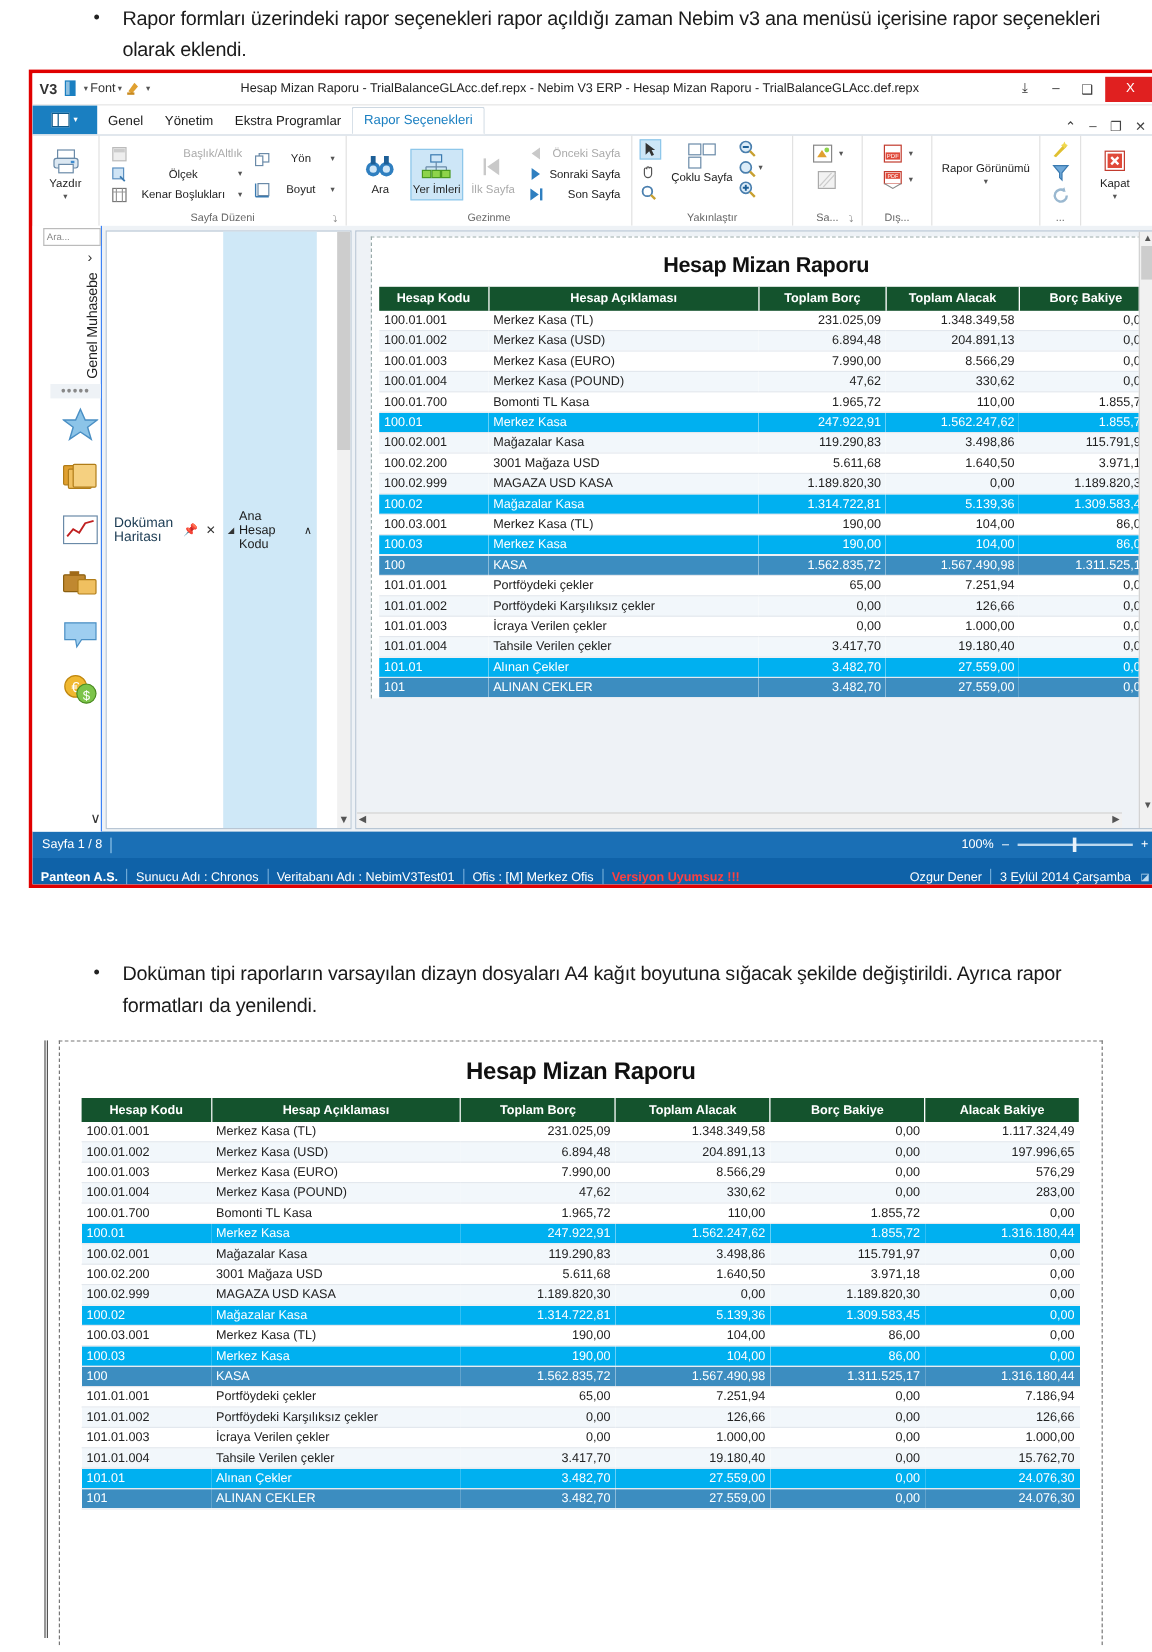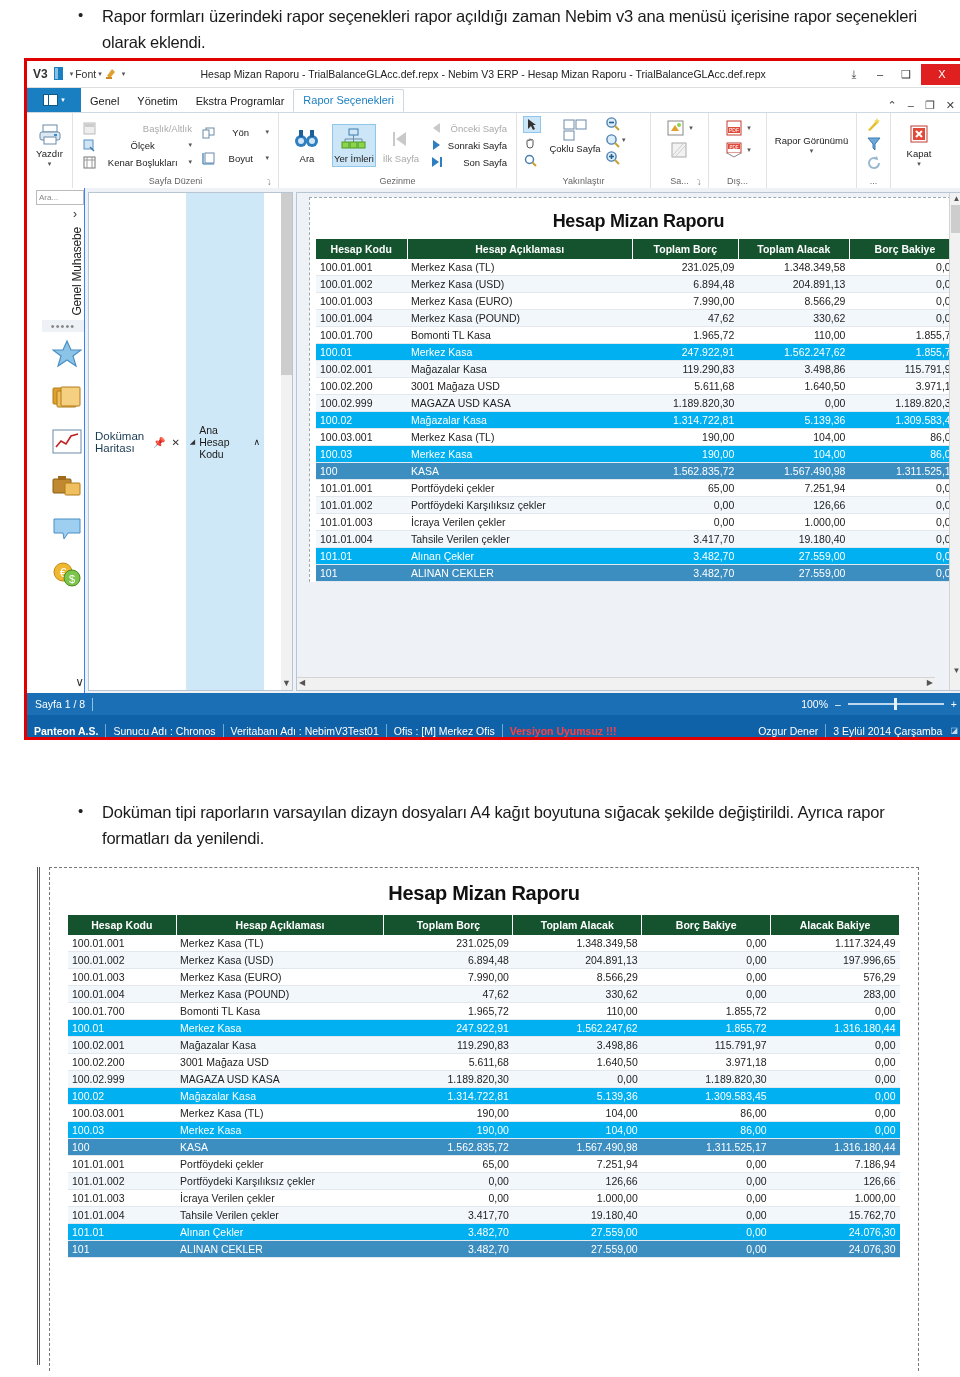--- a/index.html
+++ b/index.html
@@ -197,21 +197,21 @@
     <div class="ribbon-right">
       <span>⌃</span>
       <span>–</span>
       <span>❐</span>
       <span>✕</span>
     </div>
   </div>
 
   <div class="ribbon-body">
 
-    <div class="rgroup" style="width:46px">
+    <div class="rgroup" style="width:56px">
       <div class="rgroup-items">
         <div class="big-btn">
           <span class="big-ico">
             <svg width="24" height="23" viewBox="0 0 24 23">
                 <rect x="5" y="2" width="14" height="7" fill="#fff" stroke="#6a8aa8"></rect>
                 <rect x="2" y="9" width="20" height="8" rx="2" fill="#dce8f2" stroke="#6a8aa8"></rect>
                 <rect x="6" y="14" width="12" height="7" fill="#fff" stroke="#6a8aa8"></rect>
                 <rect x="16" y="11" width="3" height="2" fill="#3a8ad0"></rect>
               </svg>
           </span>

